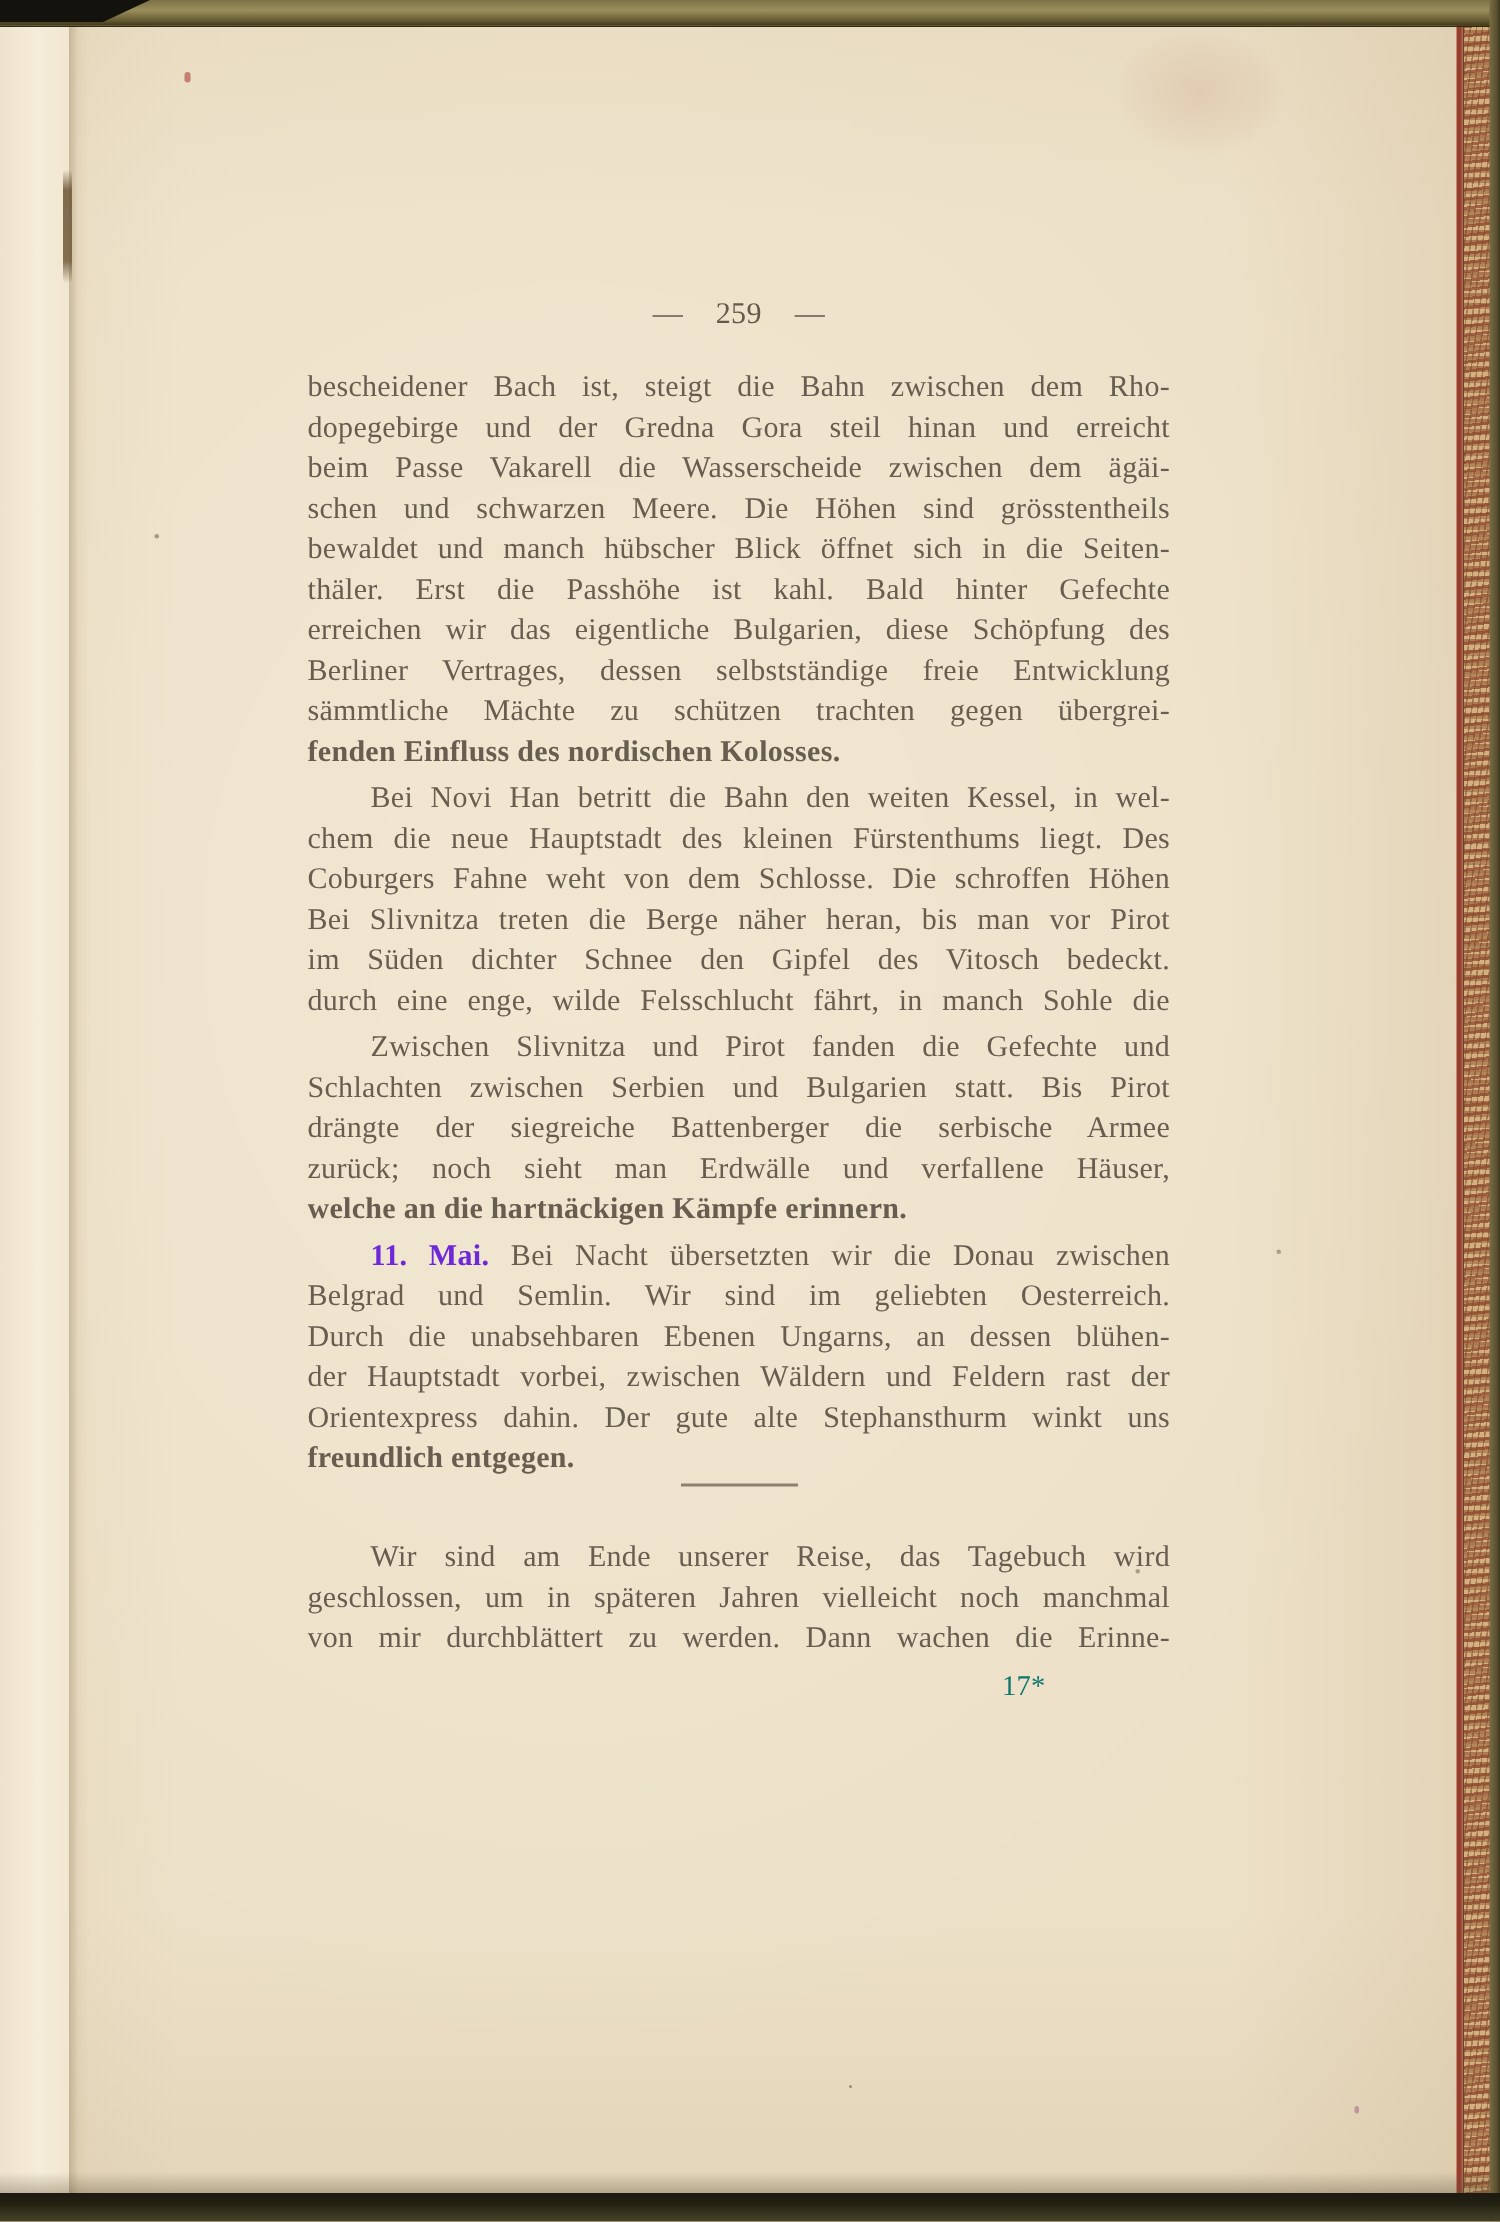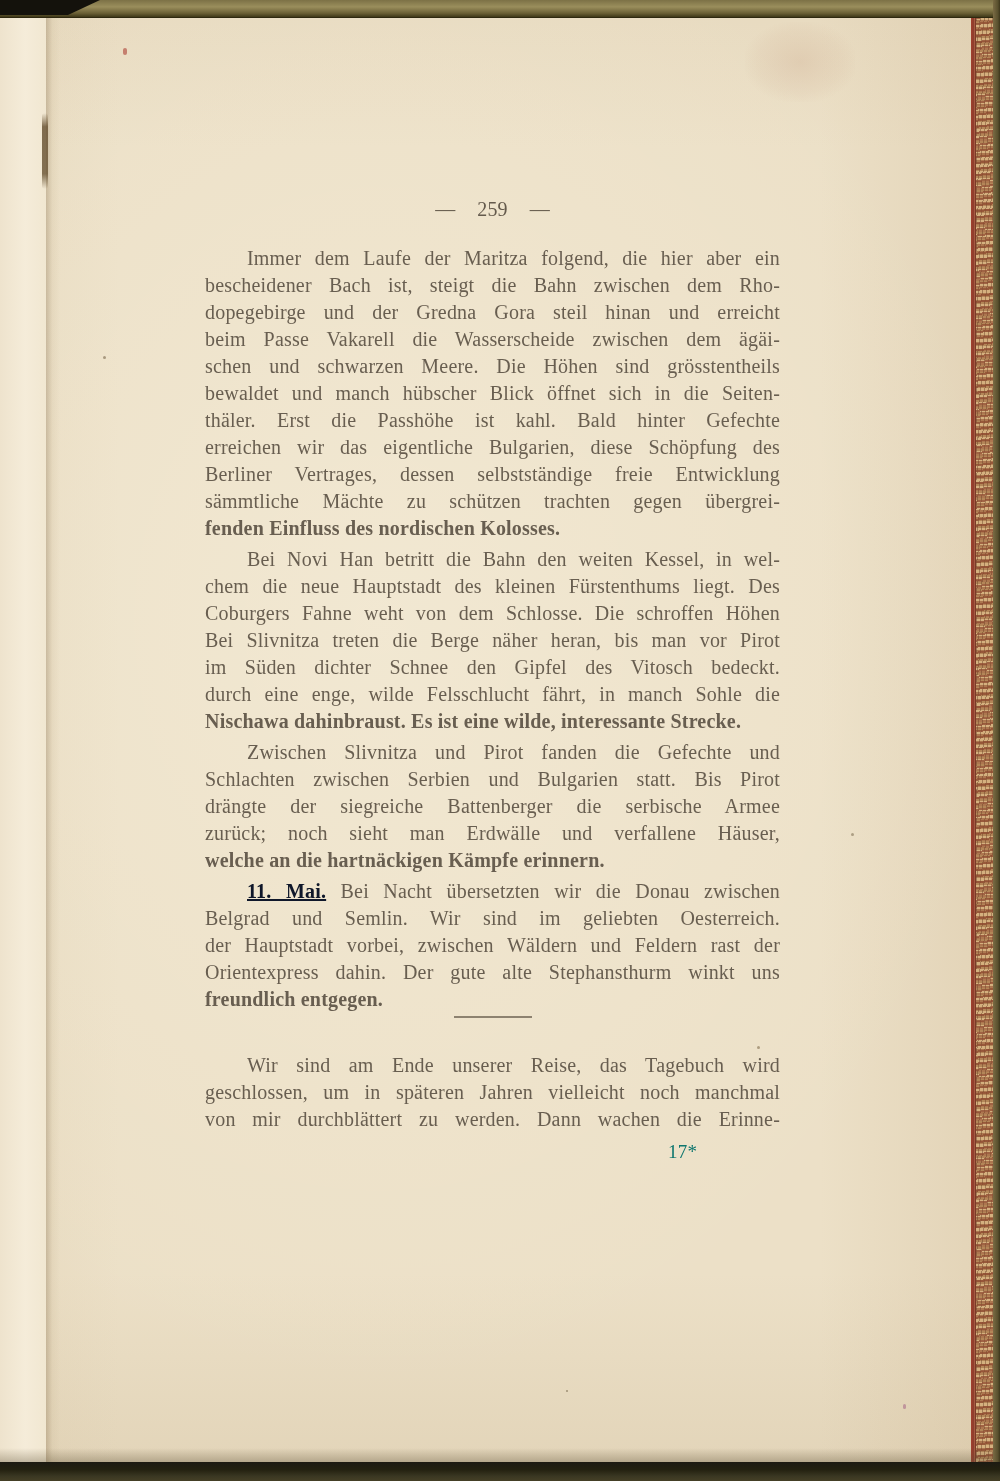--- a/index.html
+++ b/index.html
@@ -87,21 +87,21 @@
   .pageheader .dash { letter-spacing:0; }
   .section-a { margin-top:22px; }
   .para { margin:0; }
   .para + .para { margin-top:4px; }
   .line {
     height:27px; line-height:27px; overflow:hidden;
     text-align:justify; text-align-last:justify;
   }
   .line.last { text-align-last:left;font-weight:bold; }
   .line.indent { text-indent:42px; }
-  .line strong { font-weight:bold; color:#0f172a;text-decoration:underline; }
+  .line strong { font-weight:bold; color:#6d28d9; }
   .divider {
     width:78px; height:2px; margin:3px auto 0 auto;
     background:#8d8270; border:none;
   }
   .section-b { margin-top:34px; }
   .signature {
     margin-top:5px; height:27px; line-height:27px;
     padding-left:463px; font-size:19px; color:#0f766e;
   }
 </style>
@@ -124,51 +124,50 @@
 
   <div class="textblock">
     <div class="pageheader">
       <span class="dash">—</span>
       <span class="num">259</span>
       <span class="dash">—</span>
     </div>
 
     <div class="section-a">
         <div class="para">
-          <div class="line indent">Immer dem Laufe der Maritza folgend, die hier aber ein</div>
           <div class="line">bescheidener Bach ist, steigt die Bahn zwischen dem Rho-</div>
           <div class="line">dopegebirge und der Gredna Gora steil hinan und erreicht</div>
           <div class="line">beim Passe Vakarell die Wasserscheide zwischen dem ägäi-</div>
           <div class="line">schen und schwarzen Meere. Die Höhen sind grösstentheils</div>
           <div class="line">bewaldet und manch hübscher Blick öffnet sich in die Seiten-</div>
           <div class="line">thäler. Erst die Passhöhe ist kahl. Bald hinter Gefechte</div>
           <div class="line">erreichen wir das eigentliche Bulgarien, diese Schöpfung des</div>
           <div class="line">Berliner Vertrages, dessen selbstständige freie Entwicklung</div>
           <div class="line">sämmtliche Mächte zu schützen trachten gegen übergrei-</div>
           <div class="line last">fenden Einfluss des nordischen Kolosses.</div>
         </div>
         <div class="para">
           <div class="line indent">Bei Novi Han betritt die Bahn den weiten Kessel, in wel-</div>
           <div class="line">chem die neue Hauptstadt des kleinen Fürstenthums liegt. Des</div>
           <div class="line">Coburgers Fahne weht von dem Schlosse. Die schroffen Höhen</div>
           <div class="line">Bei Slivnitza treten die Berge näher heran, bis man vor Pirot</div>
           <div class="line">im Süden dichter Schnee den Gipfel des Vitosch bedeckt.</div>
           <div class="line">durch eine enge, wilde Felsschlucht fährt, in manch Sohle die</div>
-          <div class="line last">Nischawa dahinbraust. Es ist eine wilde, interessante Strecke.</div>
         </div>
         <div class="para">
           <div class="line indent">Zwischen Slivnitza und Pirot fanden die Gefechte und</div>
           <div class="line">Schlachten zwischen Serbien und Bulgarien statt. Bis Pirot</div>
           <div class="line">drängte der siegreiche Battenberger die serbische Armee</div>
           <div class="line">zurück; noch sieht man Erdwälle und verfallene Häuser,</div>
           <div class="line last">welche an die hartnäckigen Kämpfe erinnern.</div>
         </div>
         <div class="para">
           <div class="line indent"><strong>11. Mai.</strong> Bei Nacht übersetzten wir die Donau zwischen</div>
           <div class="line">Belgrad und Semlin. Wir sind im geliebten Oesterreich.</div>
+          <div class="line">Durch die unabsehbaren Ebenen Ungarns, an dessen blühen-</div>
           <div class="line">der Hauptstadt vorbei, zwischen Wäldern und Feldern rast der</div>
           <div class="line">Orientexpress dahin. Der gute alte Stephansthurm winkt uns</div>
           <div class="line last">freundlich entgegen.</div>
         </div>
       </div>
 
     <div class="divider"></div>
 
     <div class="section-b">
         <div class="para">

